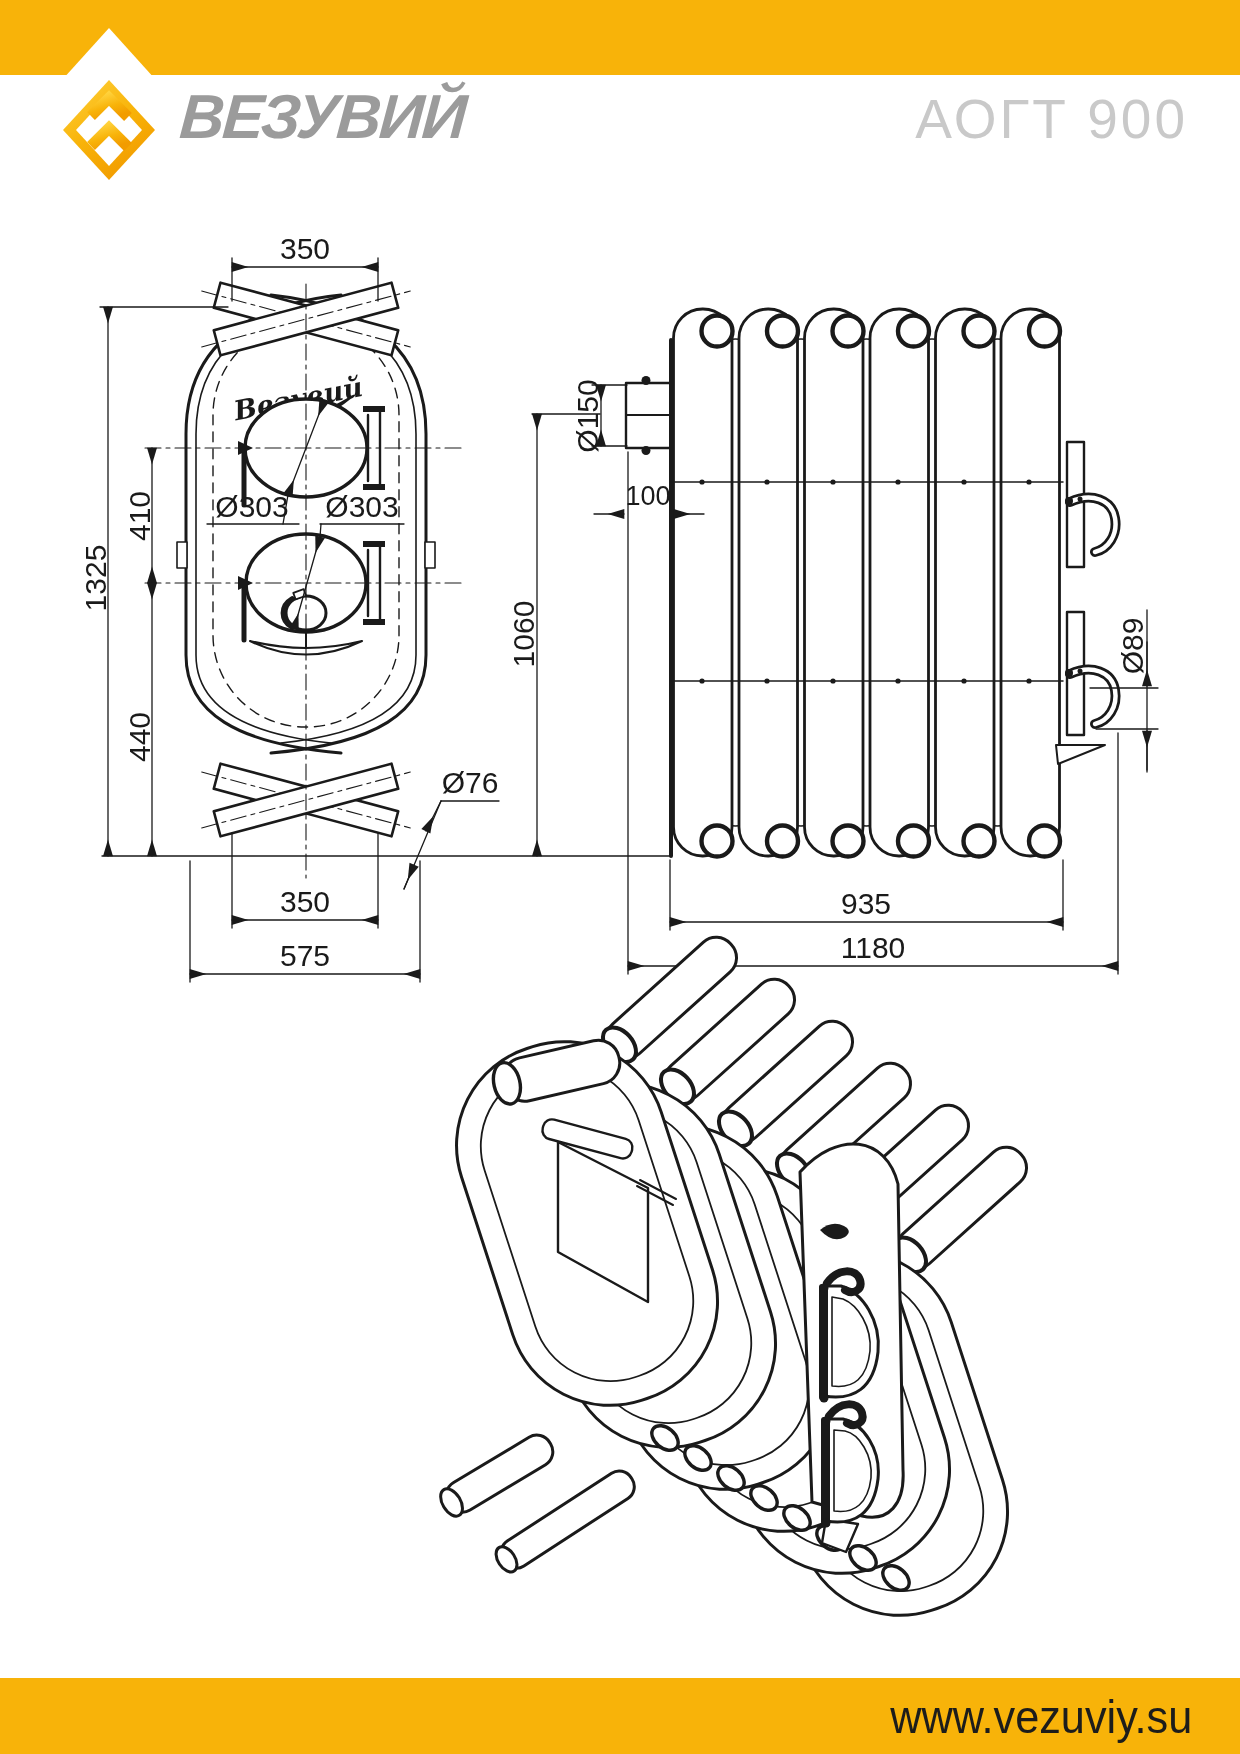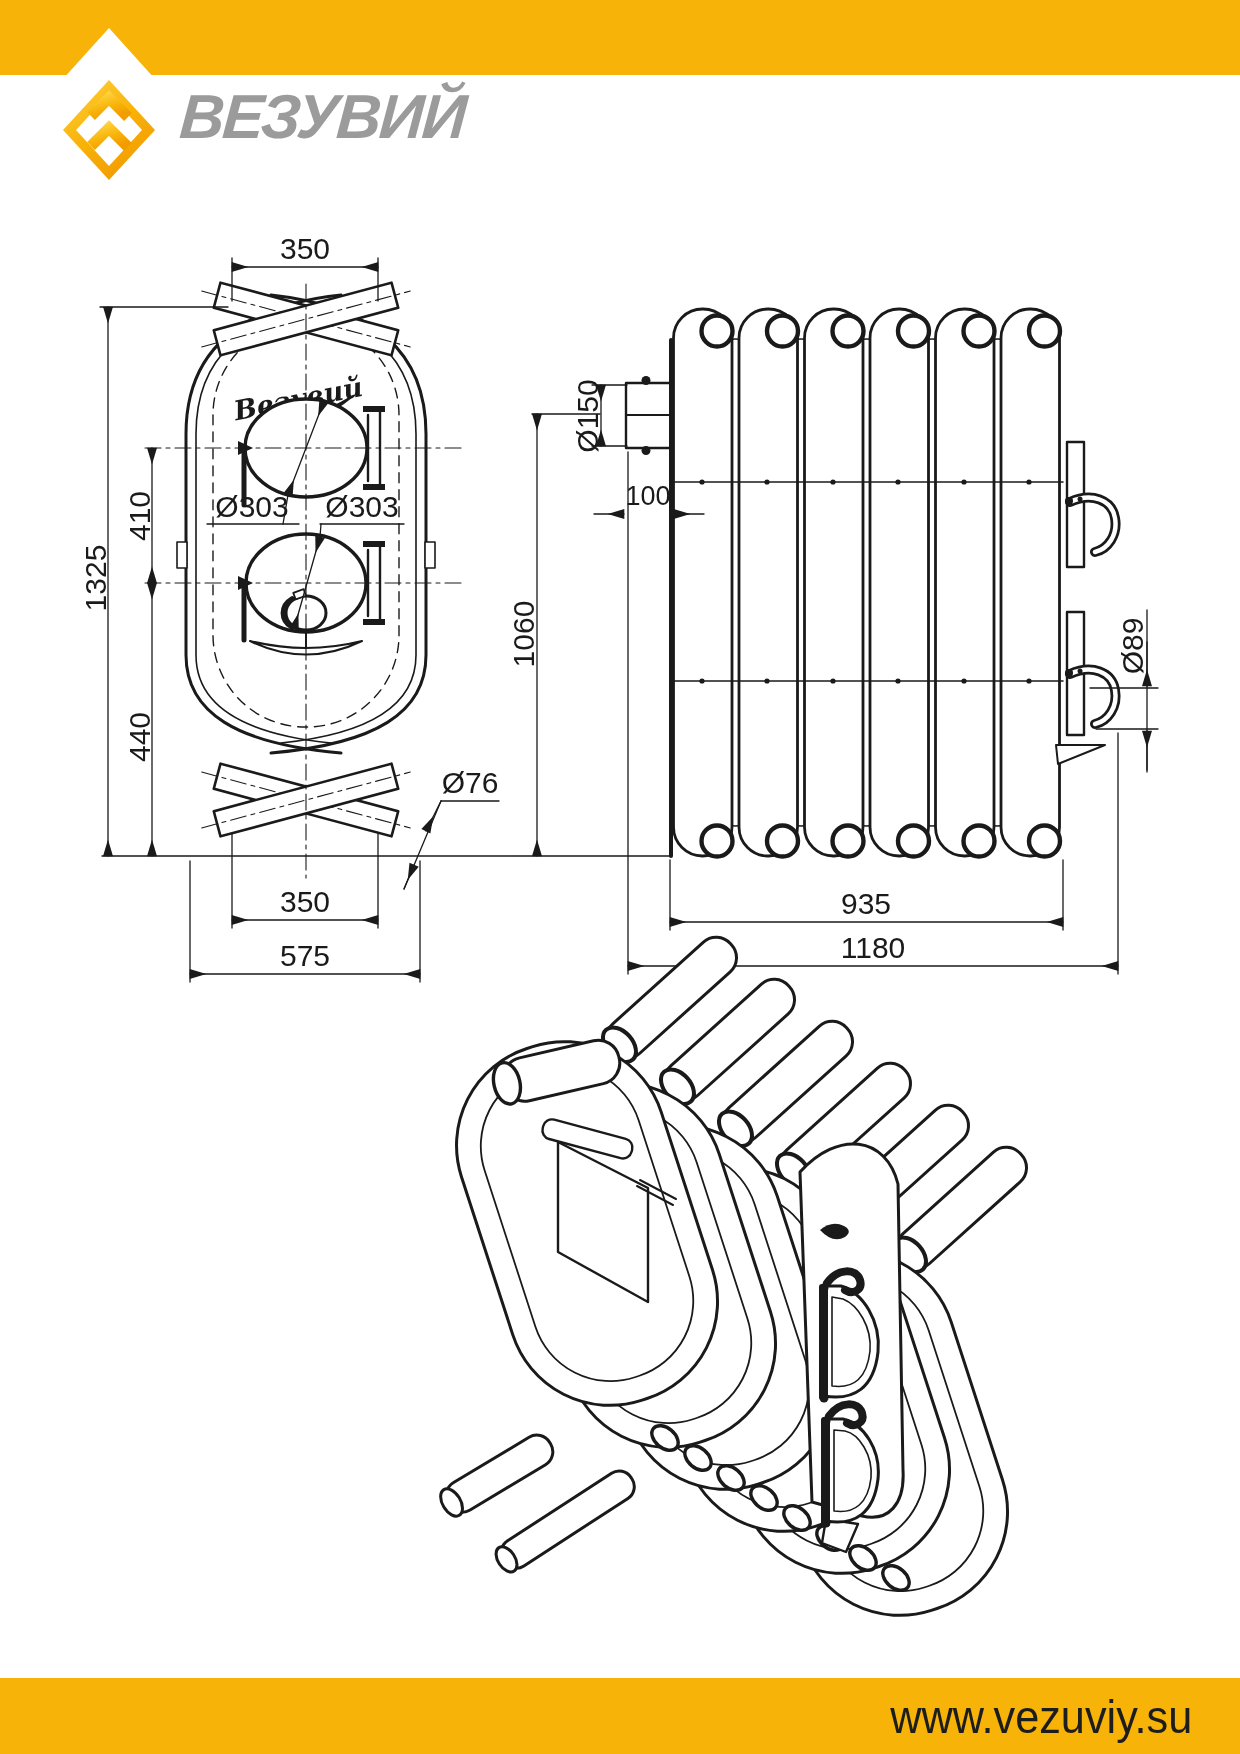--- a/index.html
+++ b/index.html
@@ -37,20 +37,21 @@
       </linearGradient>
     </defs>
     <polygon points="54,10 146,112 54,214 -38,112" fill="#ffffff"></polygon>
     <polygon points="54,62 100,112 54,162 8,112" fill="url(#lg)"></polygon>
     <polygon points="54,76 87,112 54,148 21,112" fill="#ffffff"></polygon>
     <path d="M36,98 L54,80 L73,99" fill="none" stroke="url(#lg)" stroke-width="11"></path>
     <path d="M36,128 L54,110 L73,129" fill="none" stroke="url(#lg)" stroke-width="11"></path>
   </svg>
 
   <div class="brand-name">ВЕЗУВИЙ</div>
+  <div class="model-label">АОГТ 900</div>
 
   <svg style="position:absolute;left:0;top:0;" width="1240" height="1754" viewBox="0 0 1240 1754" stroke-linecap="round" stroke-linejoin="round">
     <defs>
       <marker id="arr" viewBox="0 0 12 8" refX="11.3" refY="4" markerWidth="14" markerHeight="9.5" orient="auto-start-reverse">
         <path d="M0.5,4 L11.5,0.7 L11.5,7.3 Z" fill="#1a1a1a"></path>
       </marker>
     </defs>
 
     <line x1="102" y1="856" x2="671" y2="856" stroke="#1a1a1a" stroke-width="1.4"></line>
 

